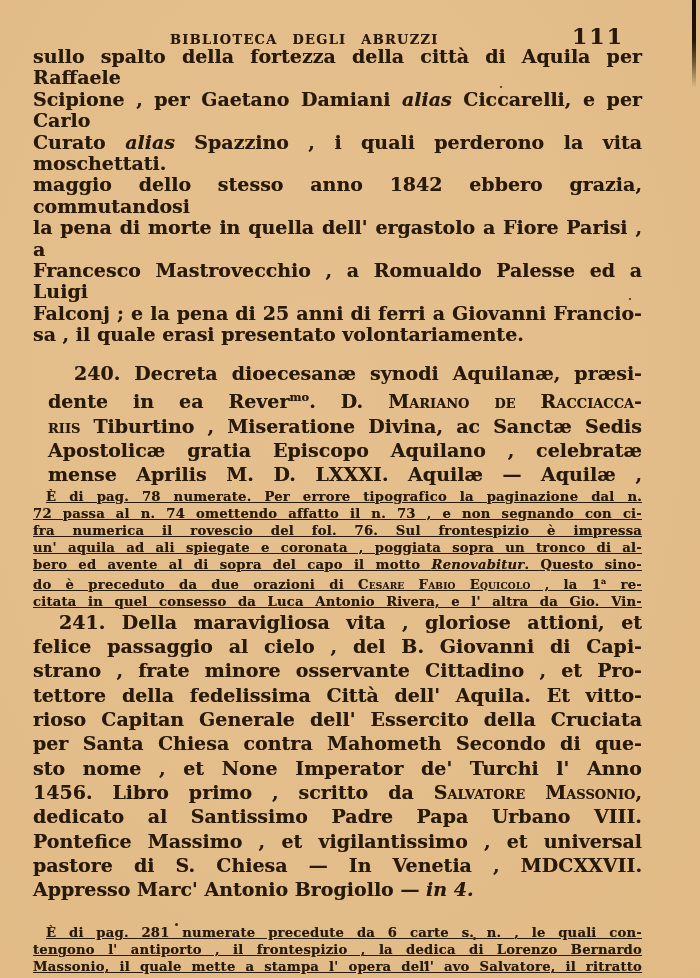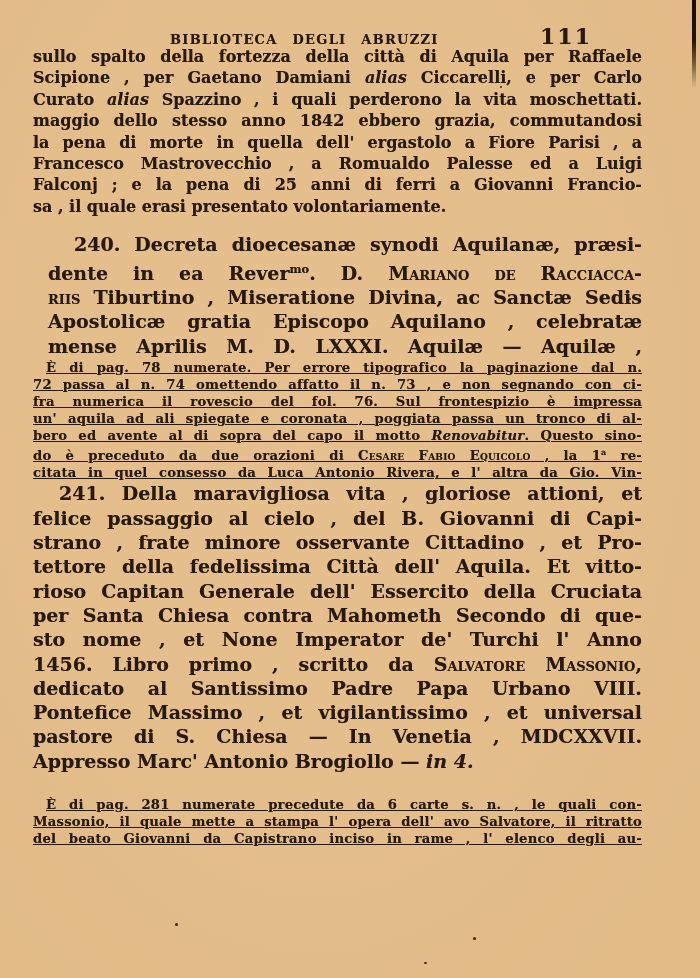--- a/index.html
+++ b/index.html
@@ -10,31 +10,31 @@
   .page {
     position:relative; width:700px; height:978px; overflow:hidden;
     background:radial-gradient(ellipse at 45% 40%, #e5c08e 0%, #e3bd8a 55%, #e1ba85 100%);
     color:var(--ink); font-weight:700;
     text-shadow:0 0 0.5px rgba(40,26,11,0.55);
   }
 
   .running-head {
     position:absolute; top:23px; left:0; right:0;
     display:flex; justify-content:space-between; align-items:baseline;
-    padding-left:170px; padding-right:108px;
+    padding-left:170px; padding-right:76px;
   }
   .head-title { font-size:13px; letter-spacing:1.3px; word-spacing:9px; white-space:nowrap; }
   .page-num   { font-size:22px; letter-spacing:2px; }
 
   .text-flow { position:absolute; left:33px; top:46px; width:609px; }
 
   .para .line { text-align:justify; text-align-last:justify; text-justify:inter-word; }
   .para .line.last { text-align-last:left; }
 
-  .body-size .line { font-size:16px; line-height:21.4px; }
+  .body-size .line { font-size:19px; line-height:21.4px; }
   .entry     .line { font-size:19px;   line-height:24.3px; }
   .note      .line { font-size:13.2px; line-height:17px; letter-spacing:0.2px;text-decoration:underline; }
 
   .entry .line.first { text-indent:26px; }
   .note  .line.first { text-indent:13px; }
 
   [data-name="entry-240"]      { margin-top:15px;margin-left:15px; }
   [data-name="note-entry-240"] { margin-top:1px;  }
   [data-name="entry-241"]      { margin-top:0;  }
   [data-name="note-entry-241"] { margin-top:23px;  }
@@ -82,41 +82,42 @@
         <div class="line first" data-name="text-line">240. Decreta dioecesanæ synodi Aquilanæ, præsi-</div>
         <div class="line" data-name="text-line">dente in ea Rever<span class="s-sup" data-name="superscript-text">mo</span>. D. <span class="s-sc" data-name="smallcaps-text">Mariano de Racciacca-</span></div>
         <div class="line" data-name="text-line"><span class="s-sc" data-name="smallcaps-text">riis</span> Tiburtino , Miseratione Divina, ac Sanctæ Sedis</div>
         <div class="line" data-name="text-line">Apostolicæ gratia Episcopo Aquilano , celebratæ</div>
         <div class="line" data-name="text-line">mense Aprilis M. D. LXXXI. Aquilæ — Aquilæ ,</div>
       </div>
       <div class="para note" data-name="note-entry-240">
         <div class="line first" data-name="text-line">È di pag. 78 numerate. Per errore tipografico la paginazione dal n.</div>
         <div class="line" data-name="text-line">72 passa al n. 74 omettendo affatto il n. 73 , e non segnando con ci-</div>
         <div class="line" data-name="text-line">fra numerica il rovescio del fol. 76. Sul frontespizio è impressa</div>
-        <div class="line" data-name="text-line">un' aquila ad ali spiegate e coronata , poggiata passa un tronco di al-</div>
+        <div class="line" data-name="text-line">un' aquila ad ali spiegate e coronata , poggiata sopra un tronco di al-</div>
         <div class="line" data-name="text-line">bero ed avente al di sopra del capo il motto <span class="s-i" data-name="italic-text">Renovabitur</span>. Questo sino-</div>
         <div class="line" data-name="text-line">do è preceduto da due orazioni di <span class="s-sc" data-name="smallcaps-text">Cesare Fabio Equicolo</span> , la 1<span class="s-sup" data-name="superscript-text">a</span> re-</div>
         <div class="line" data-name="text-line">citata in quel consesso da Luca Antonio Rivera, e l' altra da Gio. Vin-</div>
       </div>
       <div class="para entry" data-name="entry-241">
         <div class="line first" data-name="text-line">241. Della maravigliosa vita , gloriose attioni, et</div>
         <div class="line" data-name="text-line">felice passaggio al cielo , del B. Giovanni di Capi-</div>
         <div class="line" data-name="text-line">strano , frate minore osservante Cittadino , et Pro-</div>
         <div class="line" data-name="text-line">tettore della fedelissima Città dell' Aquila. Et vitto-</div>
         <div class="line" data-name="text-line">rioso Capitan Generale dell' Essercito della Cruciata</div>
         <div class="line" data-name="text-line">per Santa Chiesa contra Mahometh Secondo di que-</div>
         <div class="line" data-name="text-line">sto nome , et None Imperator de' Turchi l' Anno</div>
         <div class="line" data-name="text-line">1456. Libro primo , scritto da <span class="s-sc" data-name="smallcaps-text">Salvatore Massonio</span>,</div>
         <div class="line" data-name="text-line">dedicato al Santissimo Padre Papa Urbano VIII.</div>
         <div class="line" data-name="text-line">Pontefice Massimo , et vigilantissimo , et universal</div>
         <div class="line" data-name="text-line">pastore di S. Chiesa — In Venetia , MDCXXVII.</div>
         <div class="line last" data-name="text-line">Appresso Marc' Antonio Brogiollo — <span class="s-i" data-name="italic-text">in 4.</span></div>
       </div>
       <div class="para note" data-name="note-entry-241">
         <div class="line first" data-name="text-line">È di pag. 281 numerate precedute da 6 carte s. n. , le quali con-</div>
+        <div class="line" data-name="text-line">tengono l' antiporto , il frontespizio , la dedica di Lorenzo Bernardo</div>
         <div class="line" data-name="text-line">Massonio, il quale mette a stampa l' opera dell' avo Salvatore, il ritratto</div>
         <div class="line" data-name="text-line">del beato Giovanni da Capistrano inciso in rame , l' elenco degli au-</div>
       </div>
     </main>
 
   <div class="speck s1" data-name="paper-speck"></div>
   <div class="speck s2" data-name="paper-speck"></div>
   <div class="speck s3" data-name="paper-speck"></div>
   <div class="speck s4" data-name="paper-speck"></div>
   <div class="speck s5" data-name="paper-speck"></div>

